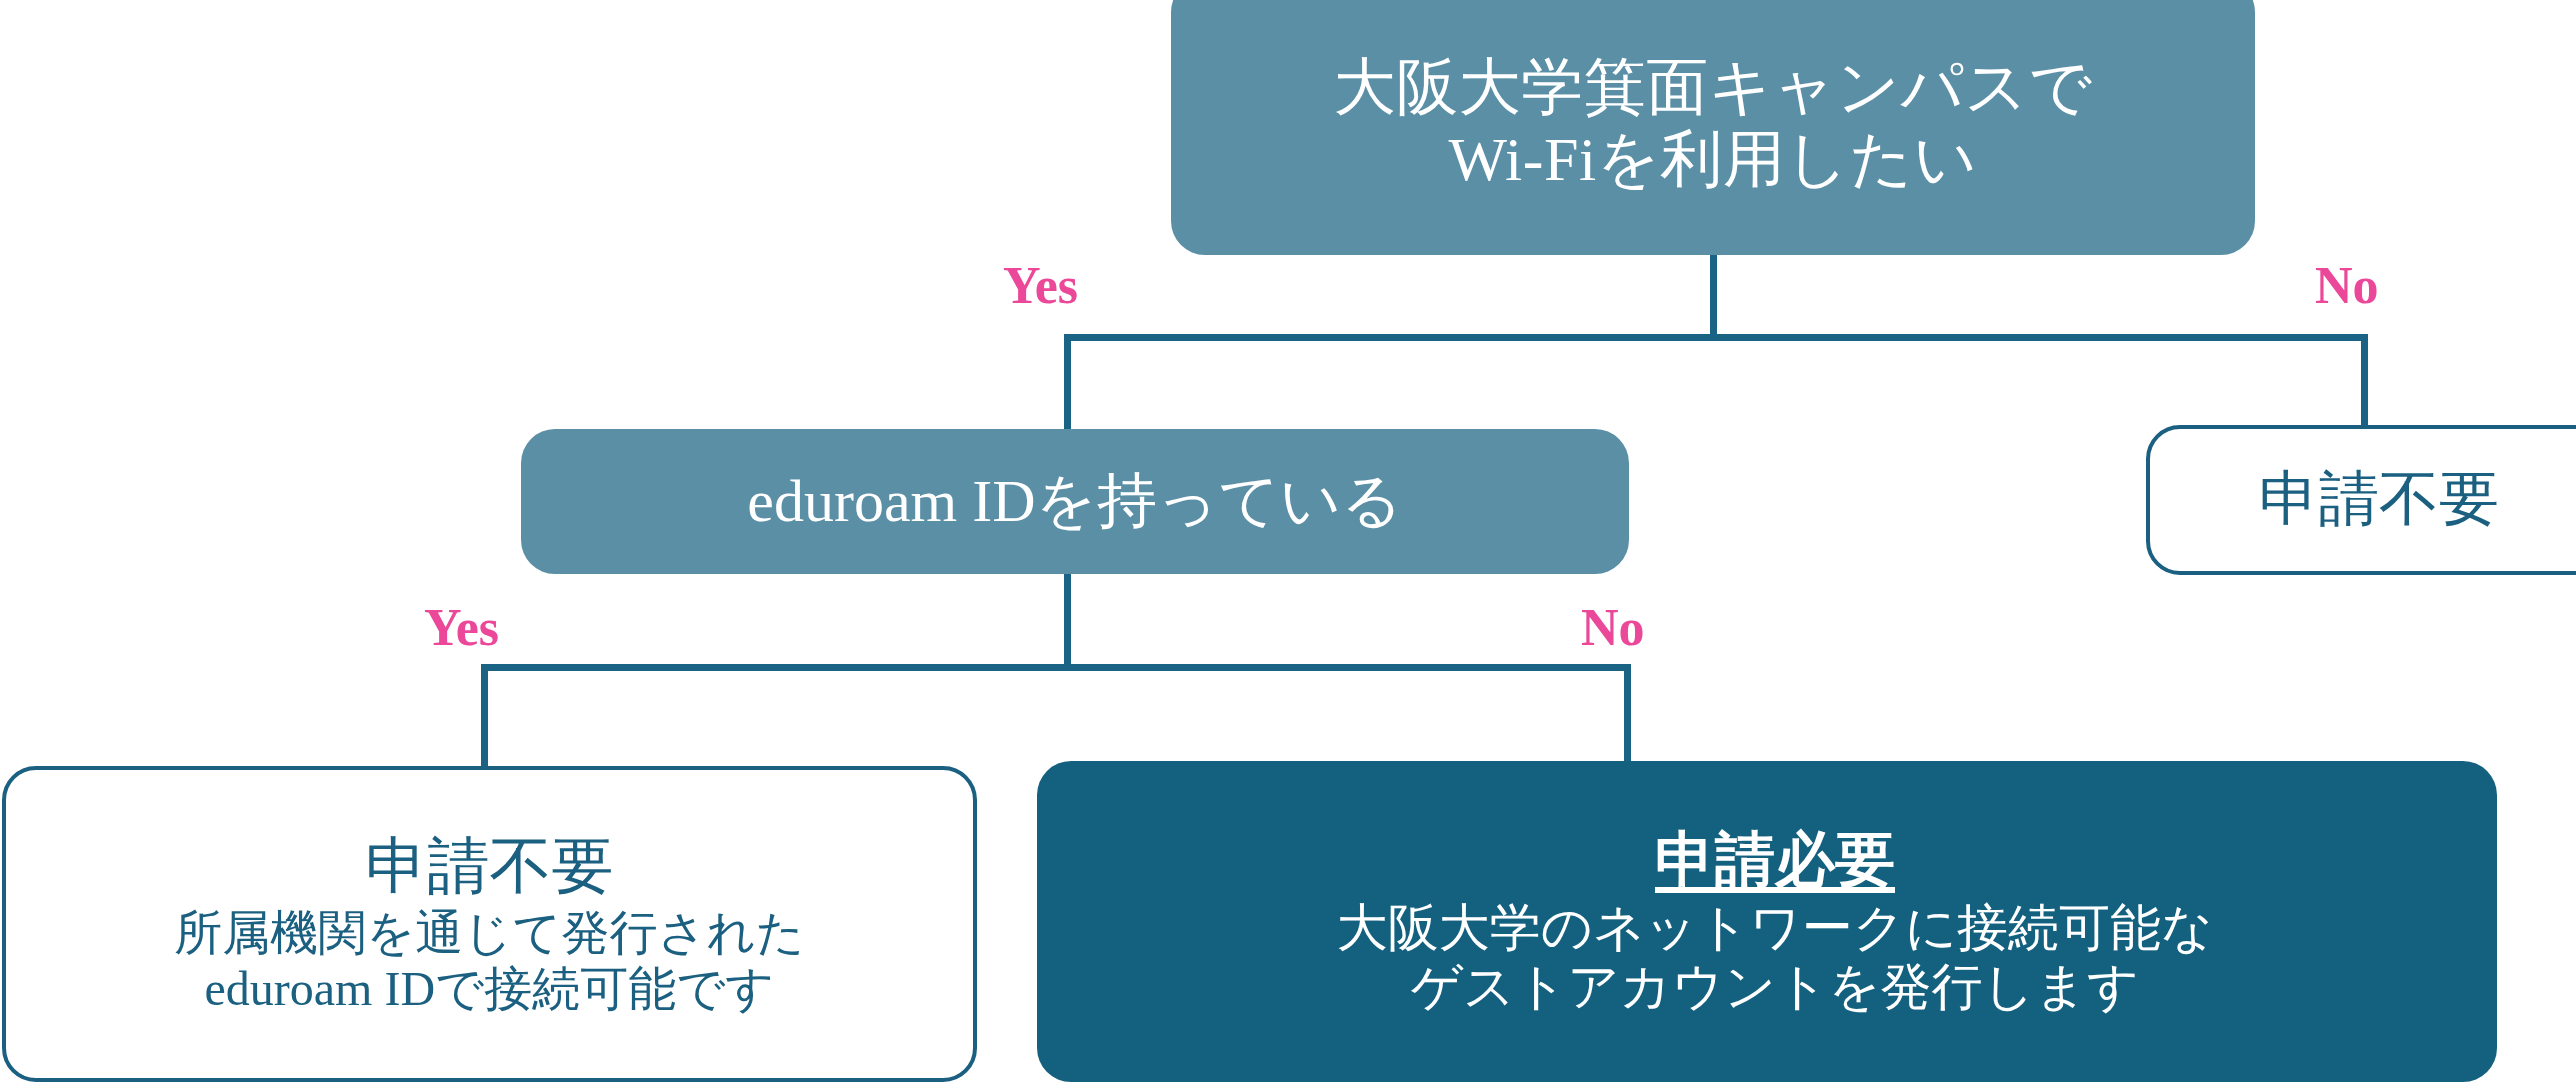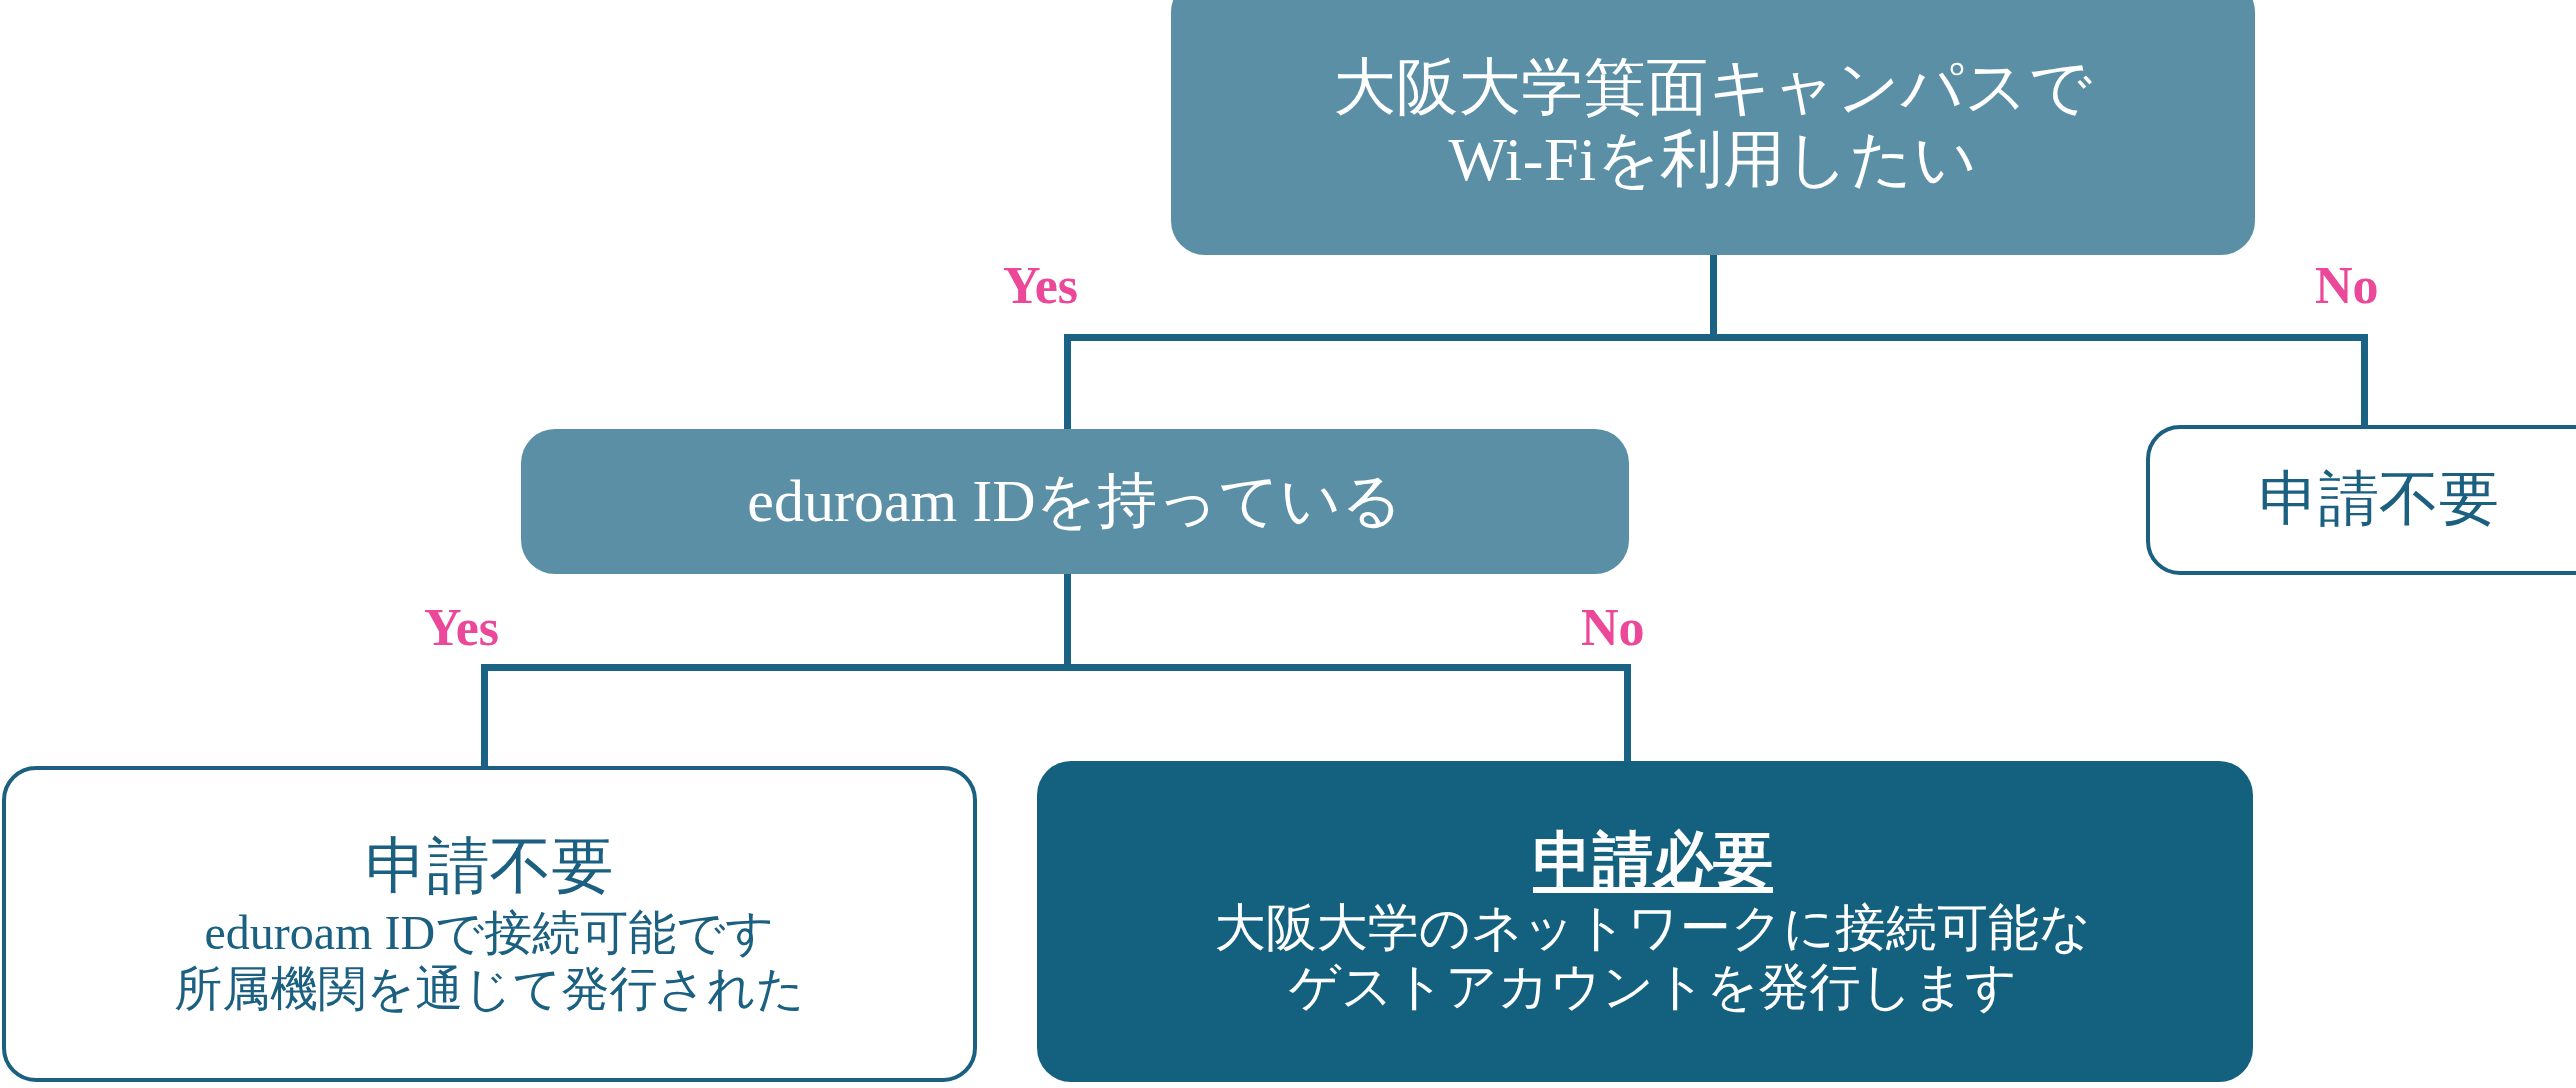--- a/index.html
+++ b/index.html
@@ -69,21 +69,21 @@
 
   #node-no-app-left {
     left: 2px; top: 766px;
     width: 975px; height: 316px;
   }
   #node-no-app-left .title { font-size: 62px; margin-bottom: 2px; }
   #node-no-app-left .sub { font-size: 48px; }
 
   #node-need-app {
     left: 1037px; top: 761px;
-    width: 1216px; height: 321px; padding-left: 16px;
+    width: 1460px; height: 321px; padding-left: 16px;
   }
   #node-need-app .title {
     font-size: 60px;
     font-weight: bold;
     text-decoration: underline;
     text-underline-offset: 7px;
     margin-bottom: 4px;
   }
   #node-need-app .sub { font-size: 51px; text-align: center; }
 
@@ -138,22 +138,22 @@
   <div class="node node-fill-mid" id="node-eduroam">
     <div class="ln">eduroam IDを持っている</div>
   </div>
 
   <div class="node node-outline" id="node-no-app-right">
     <div class="ln">申請不要</div>
   </div>
 
   <div class="node node-outline" id="node-no-app-left">
     <div class="title">申請不要</div>
+    <div class="sub">所属機関を通じて発行された</div>
     <div class="sub">eduroam IDで接続可能です</div>
-    <div class="sub">所属機関を通じて発行された</div>
   </div>
 
   <div class="node node-fill-dark" id="node-need-app">
     <div class="title">申請必要</div>
     <div class="sub">大阪大学のネットワークに接続可能な</div>
     <div class="sub">ゲストアカウントを発行します</div>
   </div>
 
 </div>
 

